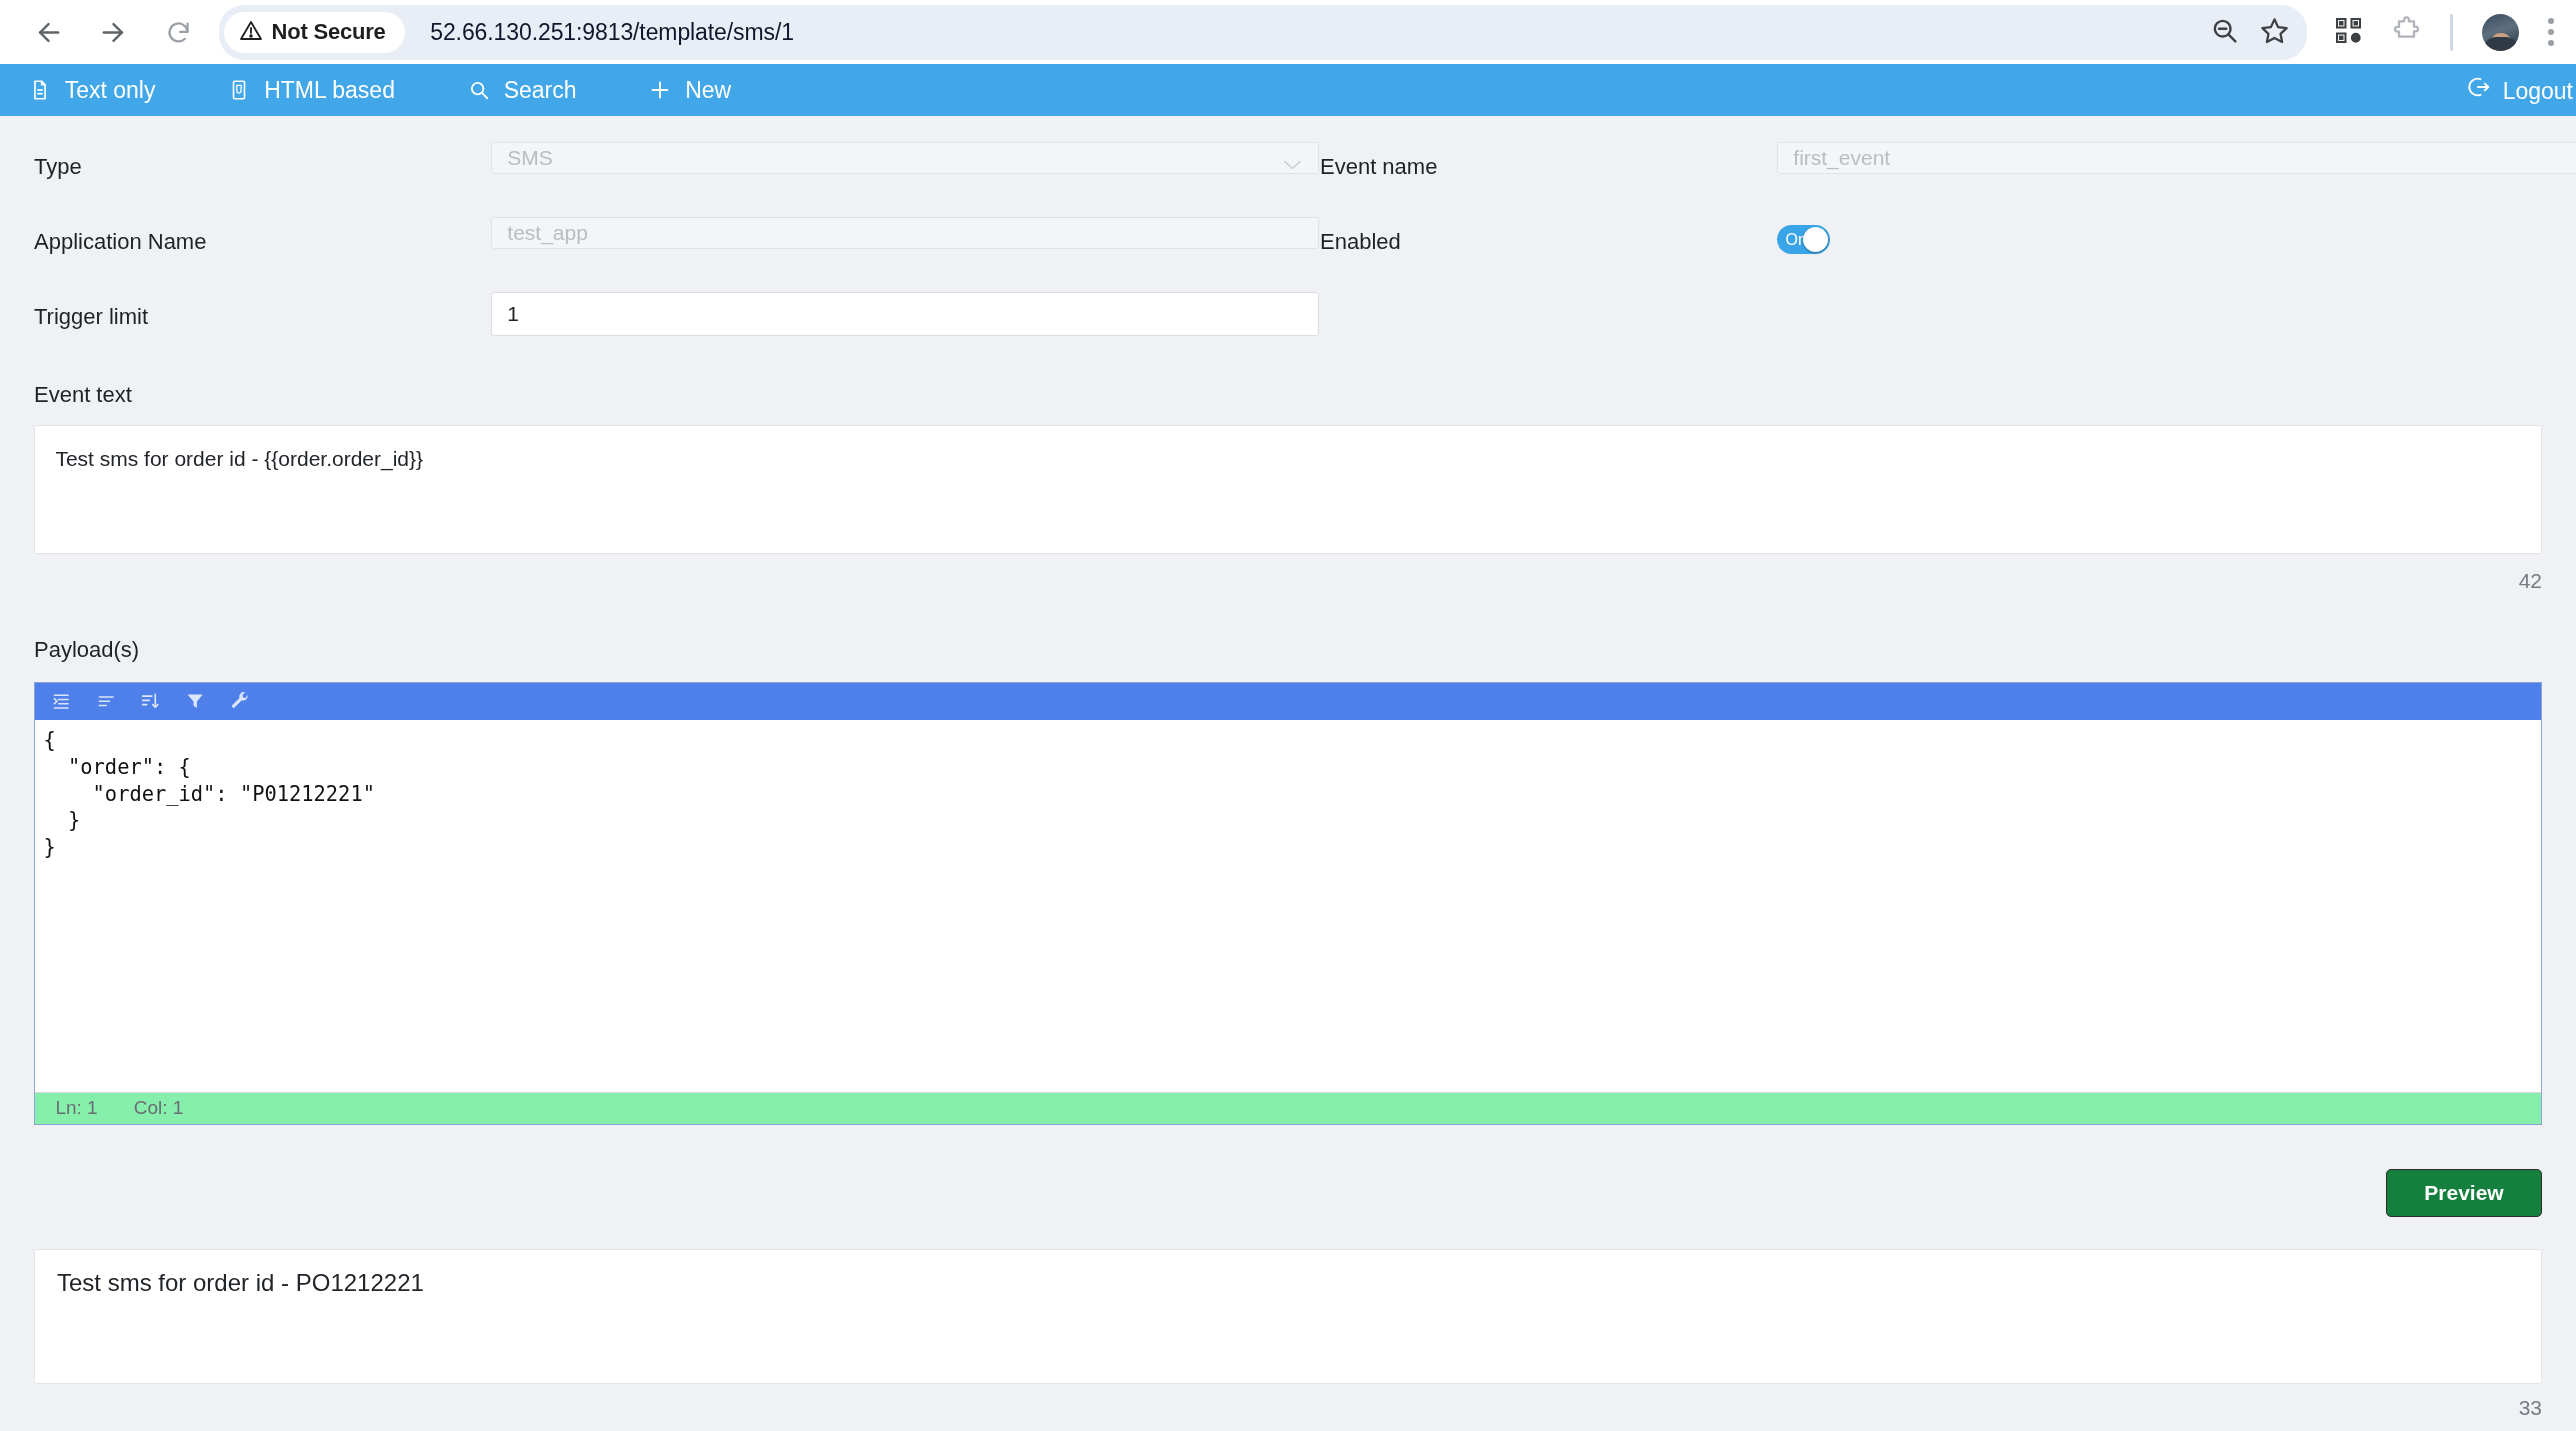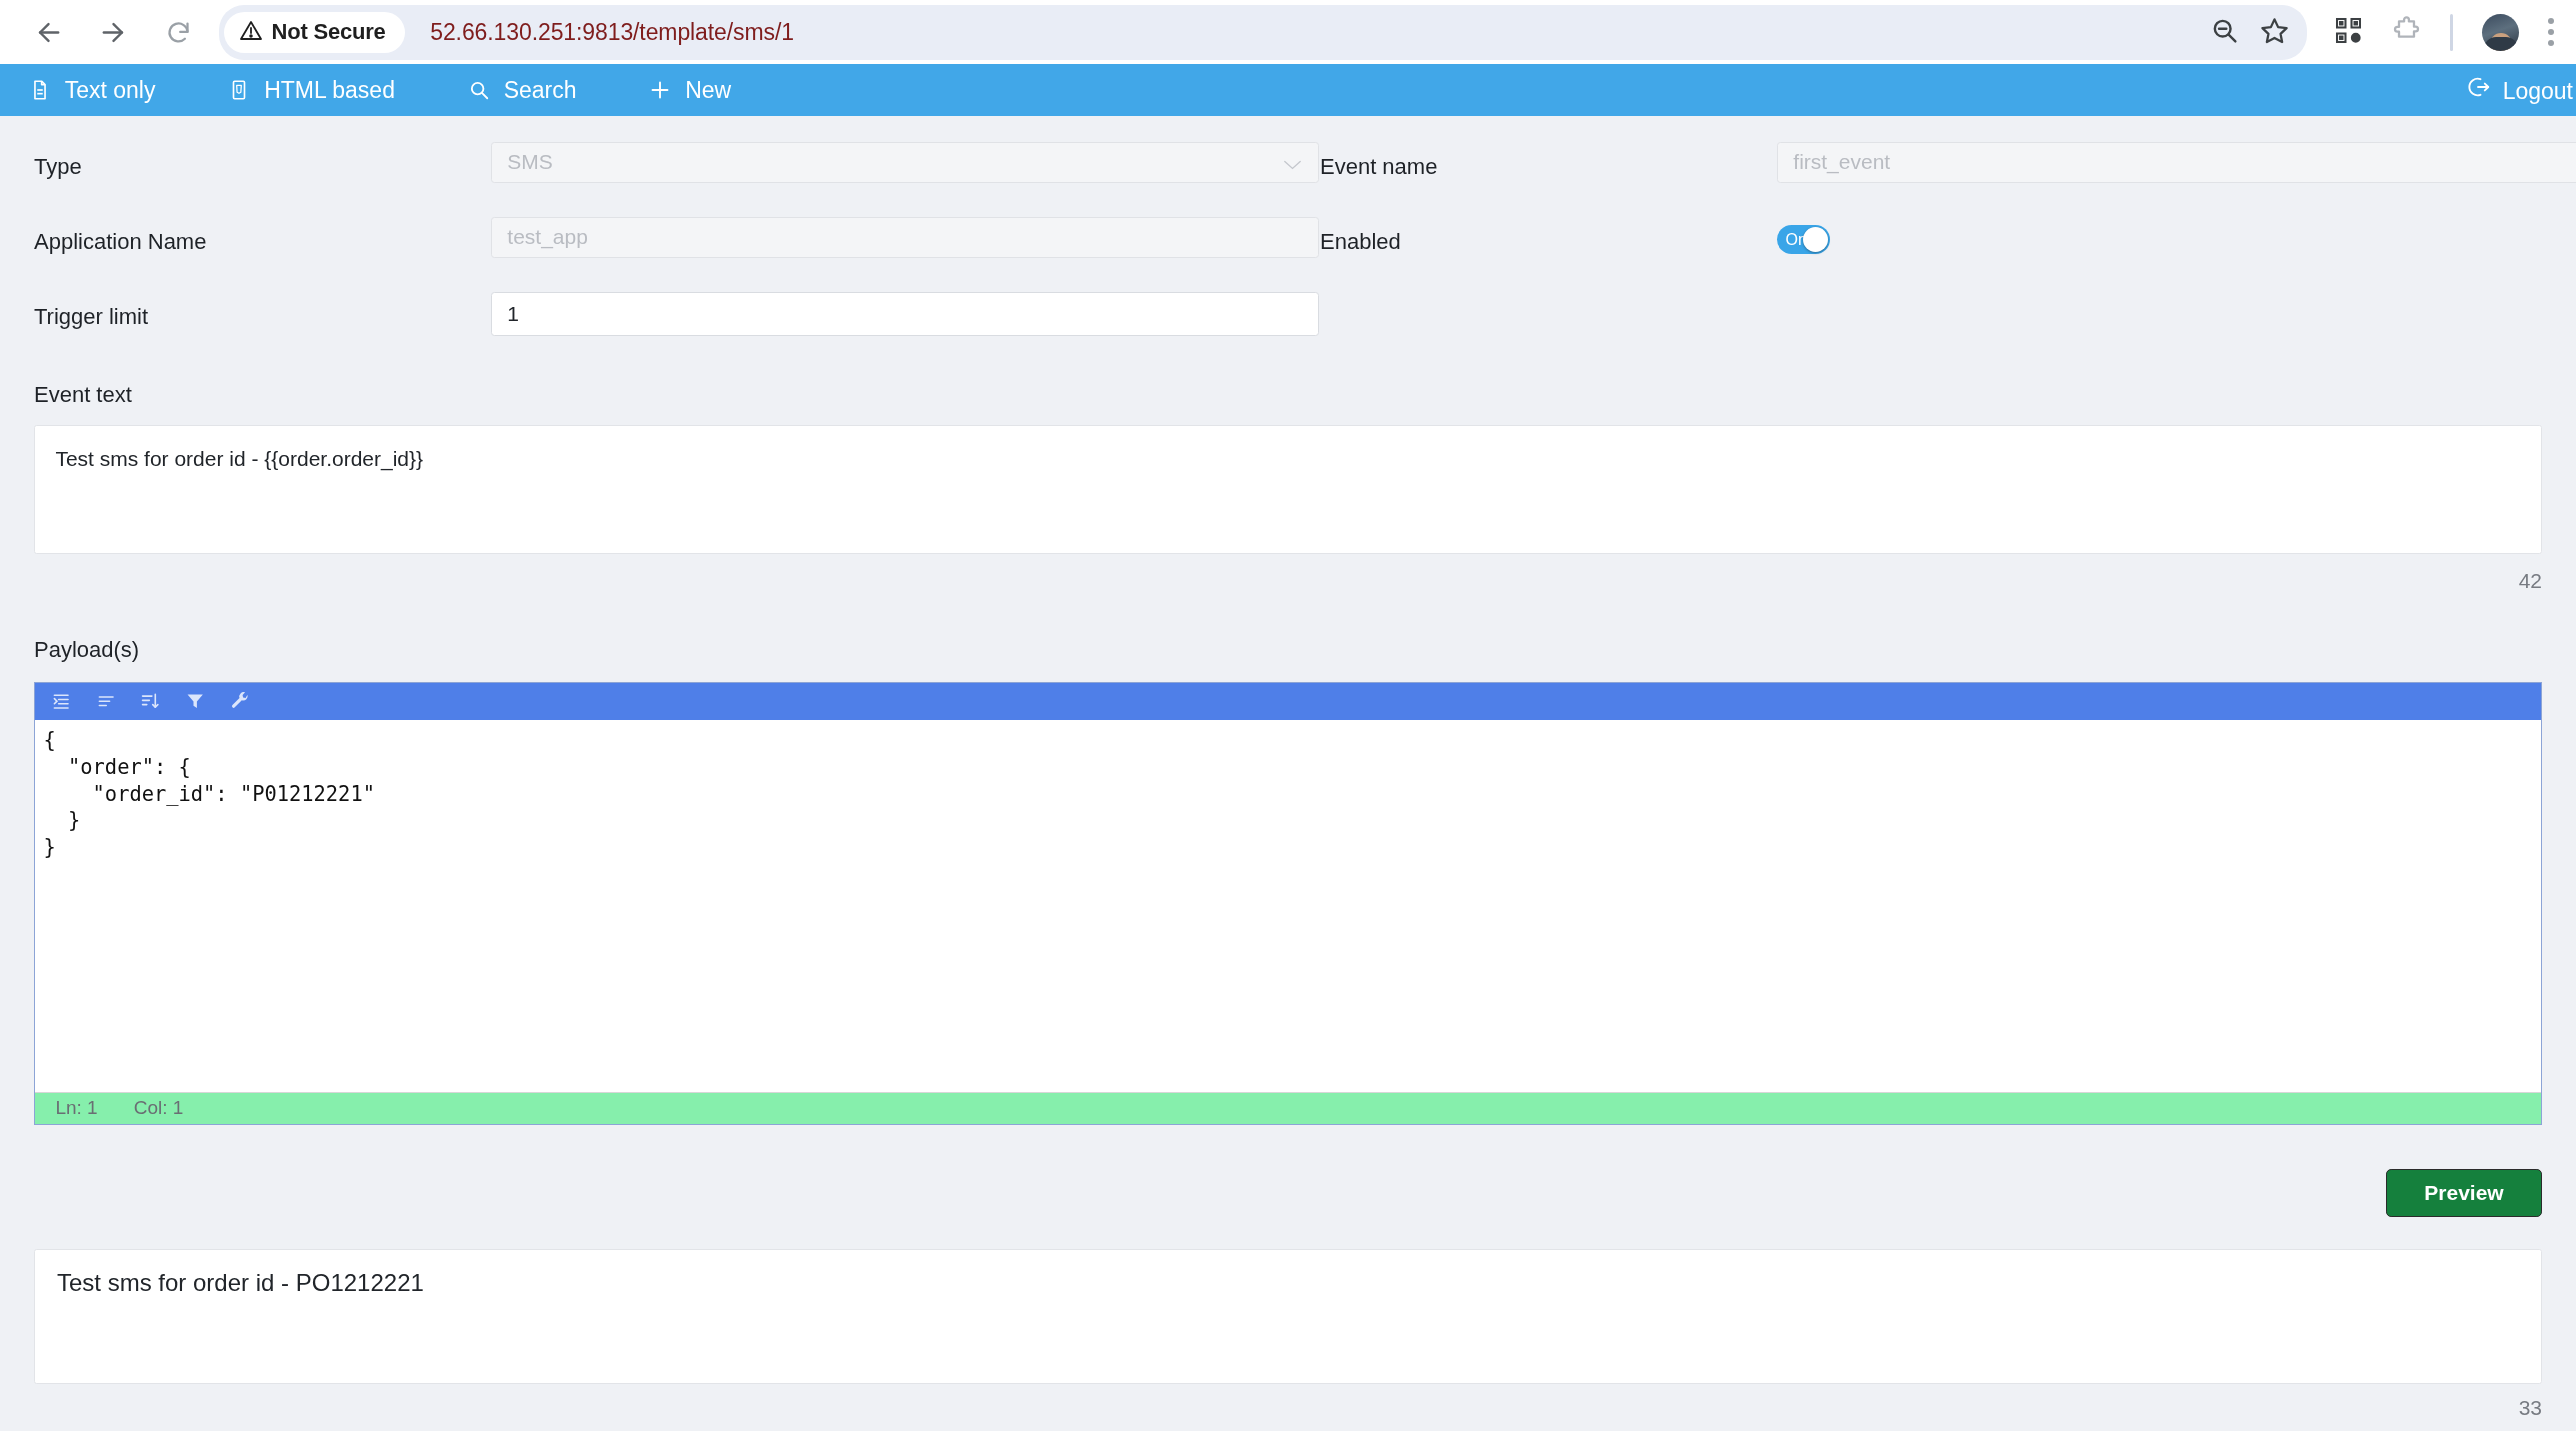--- a/index.html
+++ b/index.html
@@ -52,21 +52,21 @@
   .not-secure-chip .label {
     font-size: 22px;
     font-weight: bold;
     color: #1f1f1f;
     white-space: nowrap;
     letter-spacing: -0.2px;
   }
   .url-text {
     margin-left: 25.6px;
     font-size: 23px;
-    color: #7f1d1d;
+    color: #0f172a;
     white-space: nowrap;
     letter-spacing: -0.1px;
   }
   .omni-right {
     margin-left: auto;
     display: flex; align-items: center; gap: 20.4px;
     padding-right: 12px;
   }
   .toolbar-right {
     display: flex; align-items: center; gap: 29px;
@@ -140,21 +140,21 @@
   }
   .frow .flabel {
     width: 457px;
     font-size: 22px;
     color: #1e2227;
     padding-top: 12px;
     flex-shrink: 0;
   }
 
   .input-base {
-    height: 41px;
+    height: 32px;
     border: 0.9px solid #e0e2e6;
     border-radius: 3.4px;
     font-size: 21px;
     padding: 0 15.3px;
     font-family: "Liberation Sans", sans-serif;
     outline: none;
   }
   .input-disabled {
     background: #f4f5f7;
     color: #b9bcc2;

